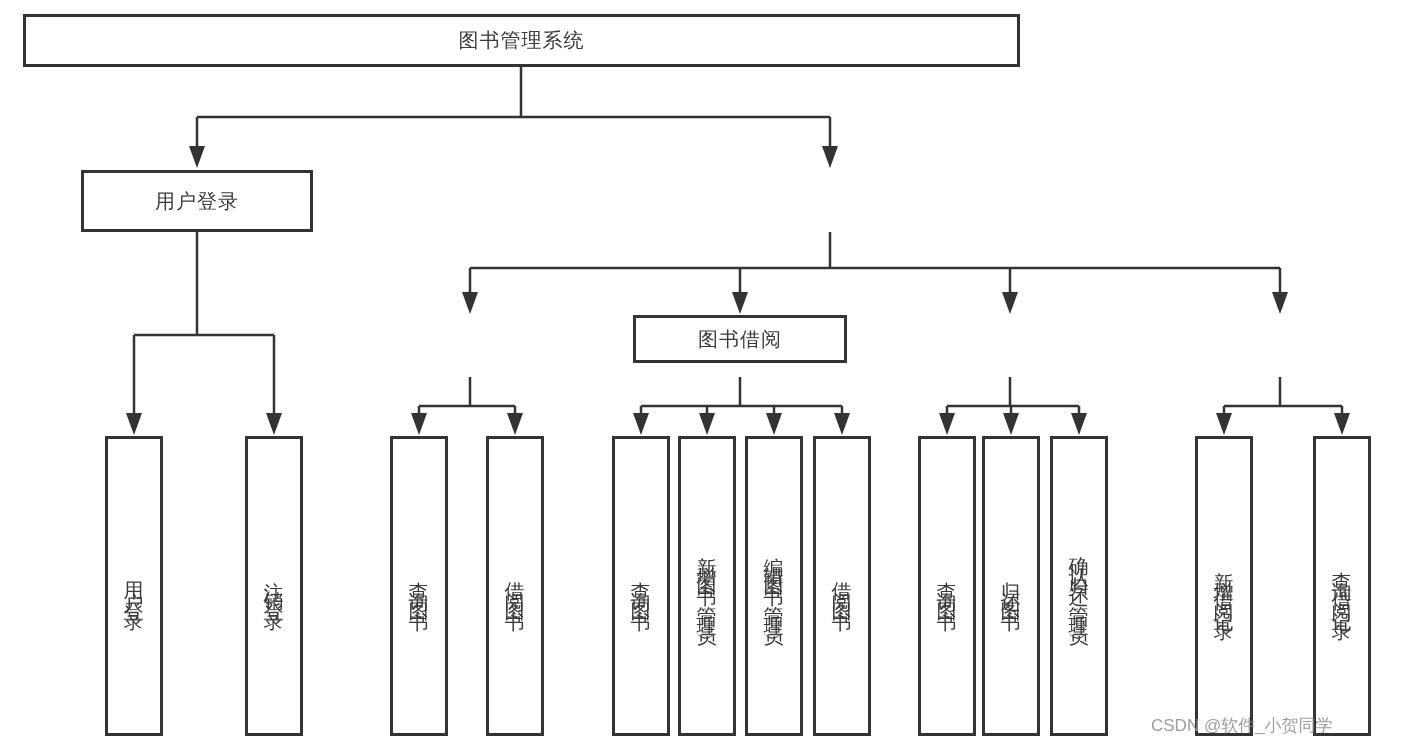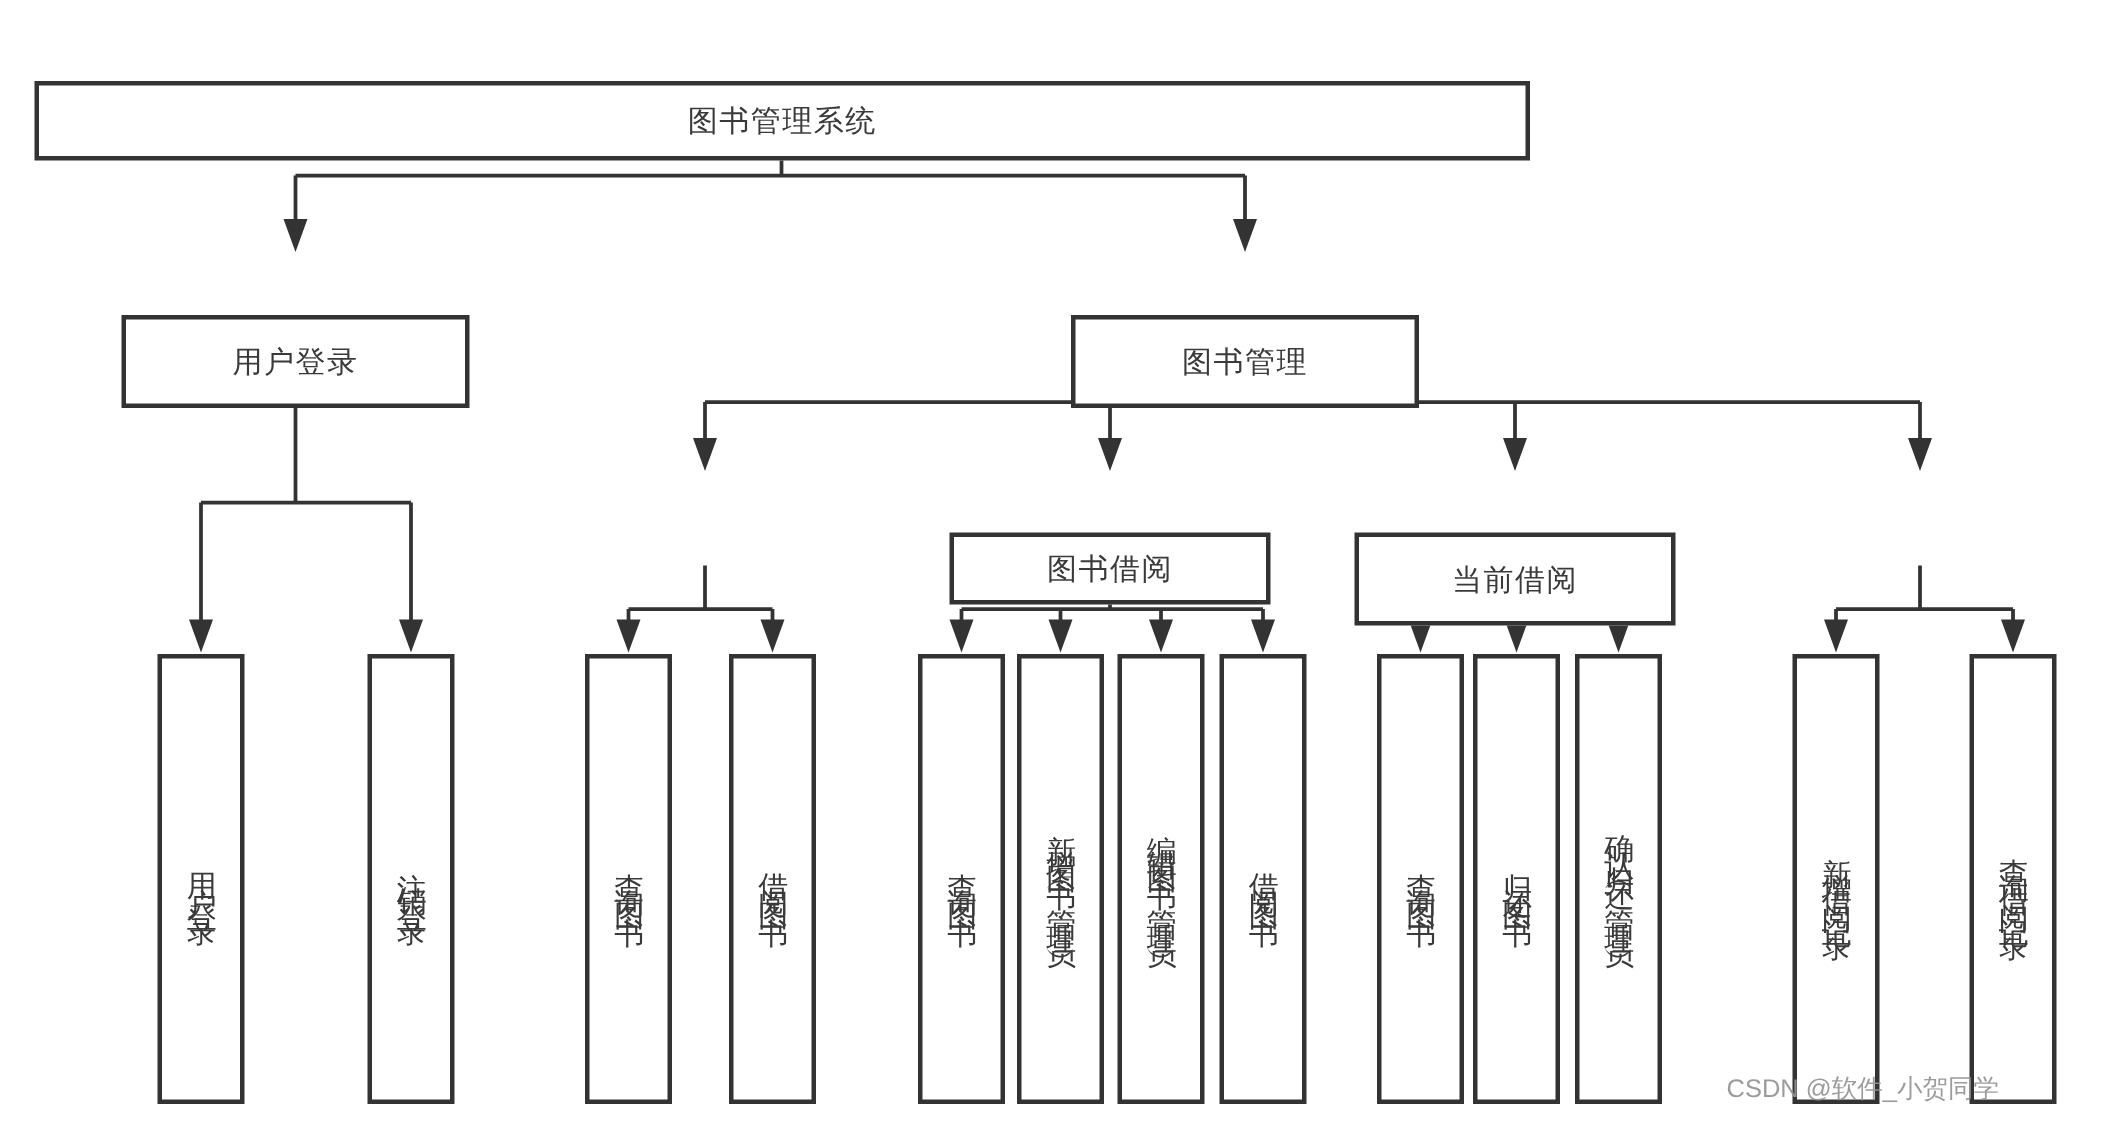--- a/index.html
+++ b/index.html
@@ -24,21 +24,21 @@
     position: absolute;
     background: #ffffff;
     border: 3px solid #333333;
     display: flex;
     align-items: center;
     justify-content: center;
     color: #3a3a3a;
     font-size: 20px;
     z-index: 2;
   }
-  .hnode { letter-spacing: 1px; margin-top: 40px; }
+  .hnode { letter-spacing: 1px; }
   .leaf span {
     writing-mode: vertical-rl;
     text-orientation: mixed;
     font-size: 20px;
     letter-spacing: 10px;
     line-height: 1;
     white-space: nowrap;
   }
   .watermark {
     position: absolute;
@@ -95,29 +95,23 @@
     </g>
   </svg>
 
   <div class="node hnode" style="left:23px; top:14px; width:997px; height:53px;">
     <span>图书管理系统</span>
   </div>
 
   <div class="node hnode" style="left:81px; top:170px; width:232px; height:62px;">
     <span>用户登录</span>
   </div>
-  <div class="node hnode" style="left:714px; top:170px; width:232px; height:62px;">
-    <span>图书管理</span>
-  </div>
 
   <div class="node hnode" style="left:633px; top:315px; width:214px; height:48px;">
     <span>图书借阅</span>
-  </div>
-  <div class="node hnode" style="left:903px; top:315px; width:214px; height:62px;">
-    <span>当前借阅</span>
   </div>
 
   <div class="node leaf" style="left:105px; top:436px; width:58px; height:300px;">
     <span>用户登录</span>
   </div>
   <div class="node leaf" style="left:245px; top:436px; width:58px; height:300px;">
     <span>注销登录</span>
   </div>
 
   <div class="node leaf" style="left:390px; top:436px; width:58px; height:300px;">

